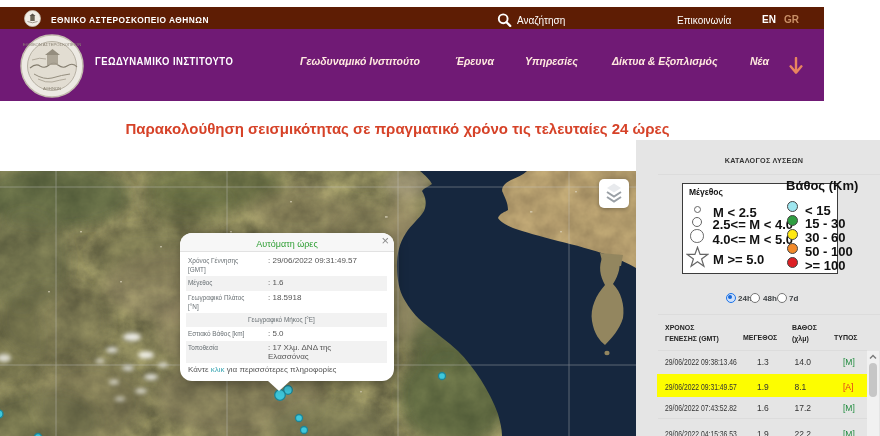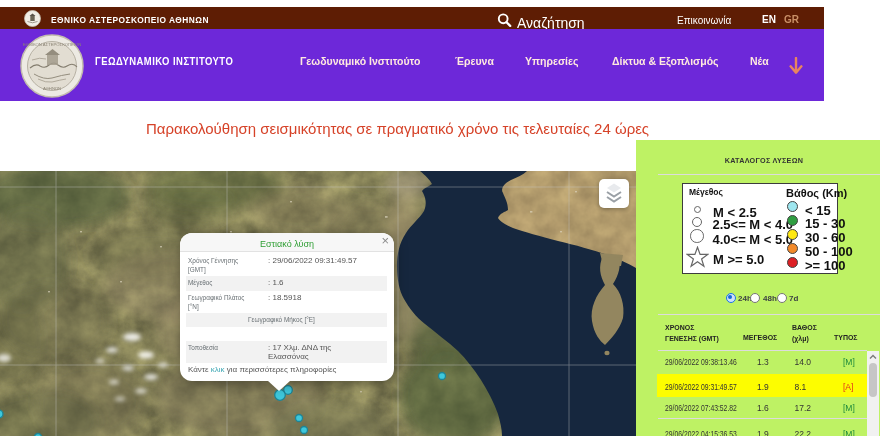--- a/index.html
+++ b/index.html
@@ -3,51 +3,51 @@
 <meta charset="utf-8">
 <style>
   * { margin:0; padding:0; box-sizing:border-box; }
   html,body { width:880px; height:436px; background:#fff; overflow:hidden;
     font-family:"Liberation Sans", sans-serif; }
   .abs { position:absolute; }
   
   #topbar { position:absolute; left:0; top:7px; width:824px; height:29px; background:#5e1d04;text-align:right; }
   #topbar .ttext { position:absolute; left:51px; top:8px; color:#fff; font-size:9px;
     font-weight:bold; letter-spacing:0.5px; transform:scaleX(0.93); transform-origin:left; white-space:nowrap;}
-  #topbar .search-t { position:absolute; left:517px; top:7.5px; color:#fff; font-size:14px; }
+  #topbar .search-t { position:absolute; left:517px; top:7.5px; color:#fff; font-size:10px; }
   #topbar .contact { position:absolute; left:677px; top:7.5px; color:#fff; font-size:10px; }
   #topbar .en { position:absolute; left:762px; top:7px; color:#fff; font-size:10px; font-weight:bold; }
   #topbar .gr { position:absolute; left:784px; top:7px; color:#c98f66; font-size:10px; font-weight:bold; }
   
-  #navbar { position:absolute; left:0; top:29px; width:824px; height:72px; background:#6d28d9; }
+  #navbar { position:absolute; left:0; top:29px; width:824px; height:72px; background:#701a75; }
   #navbar .gdi { position:absolute; left:95px; top:27px; color:#fff; font-size:10.3px;
     font-weight:bold; letter-spacing:0.5px; transform:scaleX(0.92); transform-origin:left; white-space:nowrap; }
-  .menu { position:absolute; top:26px; color:#ffe9df; font-size:10.5px; font-weight:bold; white-space:nowrap; }
+  .menu { position:absolute; top:26px; color:#ffe9df; font-size:10.5px; font-weight:bold; white-space:nowrap;font-style:italic; }
   
   #ptitle { position:absolute; left:121px; top:120px; width:553px; text-align:center;
-    color:#d64228; font-size:15px; font-weight:normal; white-space:nowrap; }
+    color:#d64228; font-size:15px; font-weight:bold; white-space:nowrap; }
   
   #map { position:absolute; left:0; top:171px; width:636px; height:265px; overflow:hidden; }
   #layersctl { position:absolute; left:599px; top:8px; width:30px; height:29px;
     background:#fff; border-radius:5px; box-shadow:0 1px 4px rgba(0,0,0,.3); }
   
   #popup { position:absolute; left:180px; top:62px; width:214px; height:148px;
     background:#fff; border-radius:12px; box-shadow:0 3px 14px rgba(0,0,0,.4);
     font-size:8px; color:#555; }
   #popup .close { position:absolute; right:5px; top:0px; color:#8a8a8a; font-size:13px; z-index:5;}
   #ptail { position:absolute; left:267px; top:209px; width:0; height:0;
     border-left:12px solid transparent; border-right:12px solid transparent;
     border-top:11px solid #fff; }
   .prow { position:absolute; left:6px; width:201px; display:flex;justify-content:center; }
   .prow .lab { width:82px; padding:2px 0 2px 2px; color:#686f73; }
   .prow .lab span{ display:inline-block; transform:scaleX(0.8); transform-origin:left; white-space:nowrap;}
   .prow .val { flex:1; padding:2px 0; white-space:nowrap; }
   .gray { background:#f2f2f2; }
   
-  #sidebar { position:absolute; left:636px; top:140px; width:244px; height:296px; background:#bef264;  }
+  #sidebar { position:absolute; left:636px; top:140px; width:244px; height:296px; background:#e5e5e5;  }
   .hr { position:absolute; height:1px; background:#dcdcdc; }
   #legend { position:absolute; left:46px; top:43px; width:156px; height:91px;
     border:1.5px solid #3c3c3c; background:#fff; }
   .lg { position:absolute; font-size:13px; font-weight:bold; color:#111; white-space:nowrap; }
   .dcirc { position:absolute; width:11px; height:11px; border-radius:50%; border:1px solid #444; }
   .mcirc { position:absolute; border-radius:50%; border:1.1px solid #666; background:#fff; }
   
   .radio { position:absolute; width:10px; height:10px; border-radius:50%;
     border:1.3px solid #767676; background:#fff; }
   .radio.sel { border:1.6px solid #1a73e8; background:#cfe0f9; }
@@ -260,53 +260,57 @@
   
   <div id="layersctl">
     <svg width="30" height="29" viewBox="0 0 30 29">
       <path d="M15 4.5 L22 9 L15 13.5 L8 9 Z" fill="#e8eaed"></path>
       <path d="M8 13 L15 17.5 L22 13" fill="none" stroke="#9aa0a6" stroke-width="2"></path>
       <path d="M8 18 L15 22.5 L22 18" fill="none" stroke="#9aa0a6" stroke-width="2"></path>
     </svg>
   </div>
   
   <div id="popup">
-    <div style="position:absolute;left:0;top:0;width:100%;height:19px;background:#f7f7f7;border-bottom:1px solid #e2e2e2;border-radius:12px 12px 0 0;text-align:center;color:#2e9e33;font-size:9px;padding-top:6px">Εστιακό λύση</div>
+    <div style="position:absolute;left:0;top:0;width:100%;height:19px;background:#f7f7f7;border-bottom:1px solid #e2e2e2;border-radius:12px 12px 0 0;text-align:center;color:#2e9e33;font-size:9px;padding-top:6px">Αυτόματη ώρες</div>
     <div class="close">×</div>
     <div class="prow" style="top:20.5px;height:22px">
         <div class="lab"><span>Χρόνος Γέννησης<br>[GMT]</span></div>
         <div class="val">: 29/06/2022 09:31:49.57</div>
       </div>
     <div class="prow gray" style="top:42.5px;height:15px">
         <div class="lab"><span>Μέγεθος</span></div>
         <div class="val">: 1.6</div>
       </div>
     <div class="prow" style="top:57.5px;height:22px">
         <div class="lab"><span>Γεωγραφικό Πλάτος<br>[°N]</span></div>
         <div class="val">: 18.5918</div>
       </div>
     <div class="prow gray" style="top:79.5px;height:14px">
         <div class="lab"><span>Γεωγραφικό Μήκος [°E]</span></div>
       </div>
+    <div class="prow" style="top:93.5px;height:14px">
+        <div class="lab"><span>Εστιακό Βάθος [km]</span></div>
+        <div class="val">: 5.0</div>
+      </div>
     <div class="prow gray" style="top:107.5px;height:22px">
         <div class="lab"><span>Τοποθεσία</span></div>
         <div class="val">: 17 Χλμ. ΔΝΔ της<br>Ελασσόνας</div>
       </div>
     <div style="position:absolute;left:8px;top:131.5px;font-size:8px;color:#555;white-space:nowrap">Κάντε <span style="color:#3fa8b5">κλικ</span> για περισσότερες πληροφορίες</div>
   </div>
   <div id="ptail"></div>
 </div>
 
 <div id="sidebar">
   <div style="position:absolute;left:6px;top:16px;width:244px;text-align:center;font-size:8px;font-weight:bold;color:#333;letter-spacing:0.3px;transform:scaleX(0.9)">ΚΑΤΑΛΟΓΟΣ ΛΥΣΕΩΝ</div>
   <div class="hr" style="left:22px;top:34px;width:222px"></div>
 
   <div id="legend"></div>
   <div class="lg" style="left:53px;top:47px;font-size:8.5px">Μέγεθος</div>
-  <div class="lg" style="left:150px;top:47px;font-size:11px">Βάθος (Km)</div>
+  <div class="lg" style="left:150px;top:38px;font-size:13px">Βάθος (Km)</div>
   <div class="mcirc" style="left:57.5px;top:65.5px;width:7px;height:7px"></div>
   <div class="mcirc" style="left:55.5px;top:76.5px;width:10px;height:10px"></div>
   <div class="mcirc" style="left:54px;top:89px;width:13.5px;height:13.5px"></div>
   <svg class="abs" style="left:50px;top:106px" width="23" height="22" viewBox="0 0 23 22">
     <path d="M11.5 1.2 L14.1 8.4 L21.7 8.4 L15.6 12.9 L17.9 20.2 L11.5 15.7 L5.1 20.2 L7.4 12.9 L1.3 8.4 L8.9 8.4 Z" fill="#fff" stroke="#666" stroke-width="1.2"></path>
   </svg>
   <div class="lg" style="left:77px;top:65px">M &lt; 2.5</div>
   <div class="lg" style="left:76.5px;top:77px">2.5&lt;= M &lt; 4.0</div>
   <div class="lg" style="left:76.5px;top:92px">4.0&lt;= M &lt; 5.0</div>
   <div class="lg" style="left:77px;top:111.5px">M &gt;= 5.0</div>

